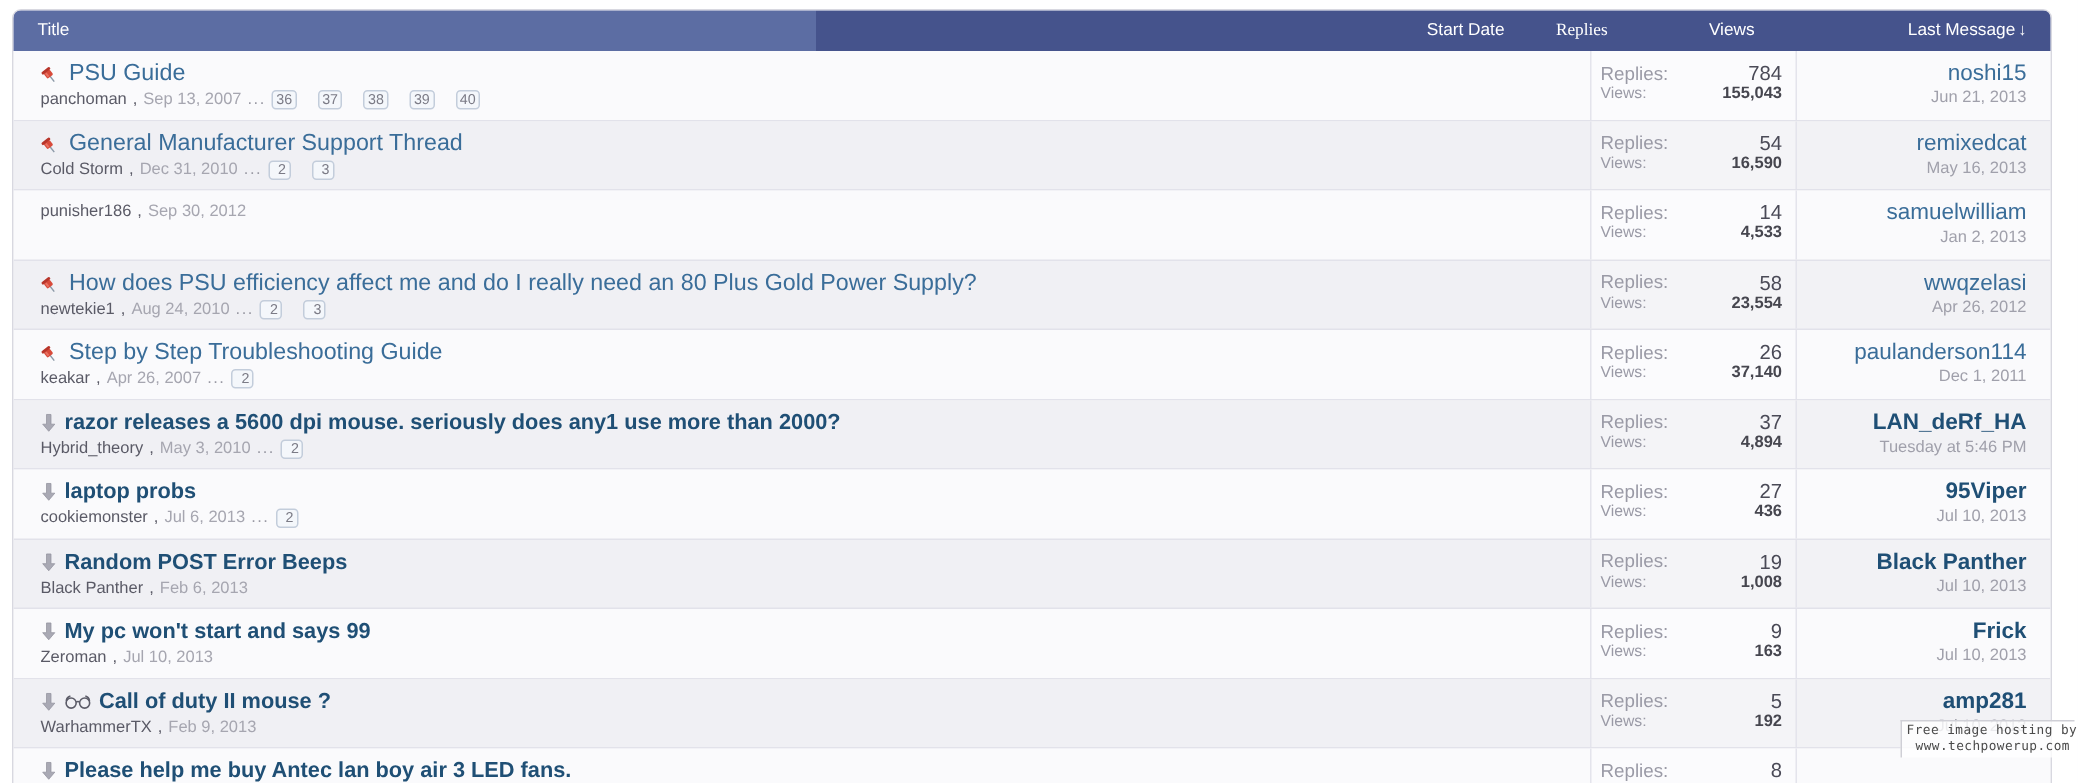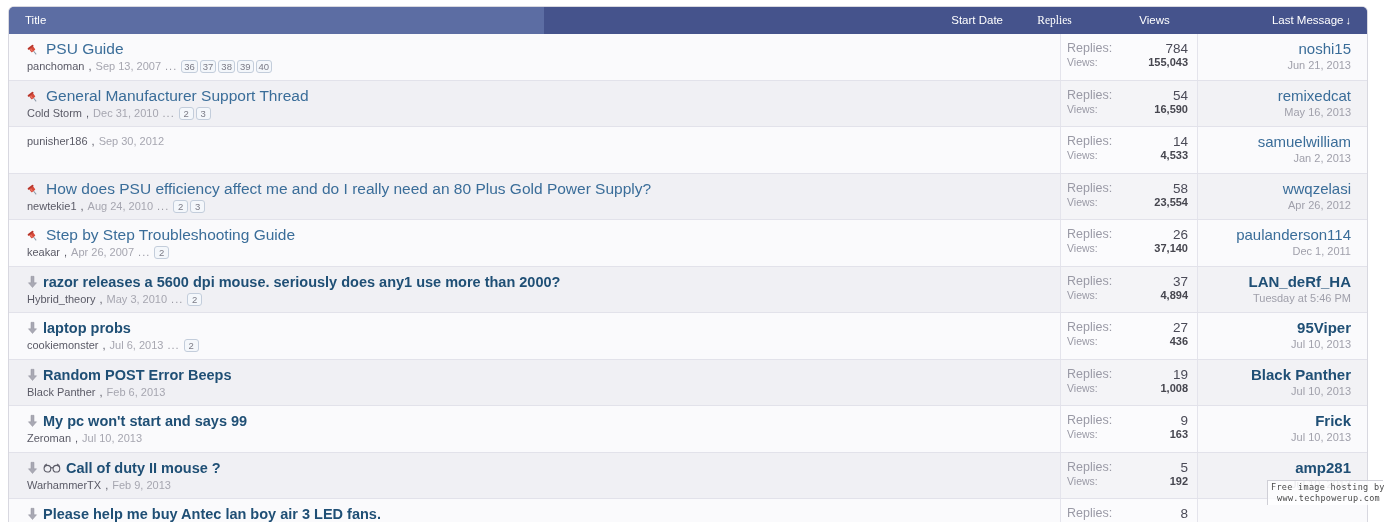--- a/index.html
+++ b/index.html
@@ -115,22 +115,22 @@
   .meta-user { color: #5a5a66; }
   .meta-date { color: #a6a6b0; }
   .meta-dots { color: #9a9aa4; letter-spacing: 1px; }
 
   .pagebadge {
     display: inline-block;
     min-width: 15px;
     height: 13px;
     line-height: 12px;
     padding: 0 2px;
-    margin-right: 2px;
-    text-align: center;
+    margin-right: 14px;
+    text-align: right;
     font-size: 9.5px;
     color: #7b7b86;
     border: 1px solid #c3cddb;
     border-radius: 3px;
     background: #f4f7fb;
   }
 
   
   .icon-pin { width: 14px; height: 14px; flex: none; display:block; }
   .icon-down { width: 11px; height: 14px; flex: none; display:block; }
@@ -141,21 +141,21 @@
     width: 137px;
     flex: none;
     padding: 7px 9px 5px 6px;
     border-left: 1px solid #e4e4ec;
     background: rgba(255,255,255,0.30);
     font-size: 11px;
   }
   .stat-row {
     display: flex;
     justify-content: space-between;
-    align-items: flex-start;
+    align-items: center;
     white-space: nowrap;
   }
   .stat-label { color: #9a9aa6; font-size: 12.5px; }
   .stat-label.small { font-size: 10.5px; }
   .stat-val { color: #4a4a57; font-size: 13.5px; }
   .stat-val.small { font-size: 11px; font-weight: bold; color:#46464f; }
 
   
   .cell-last {
     width: 170px;

